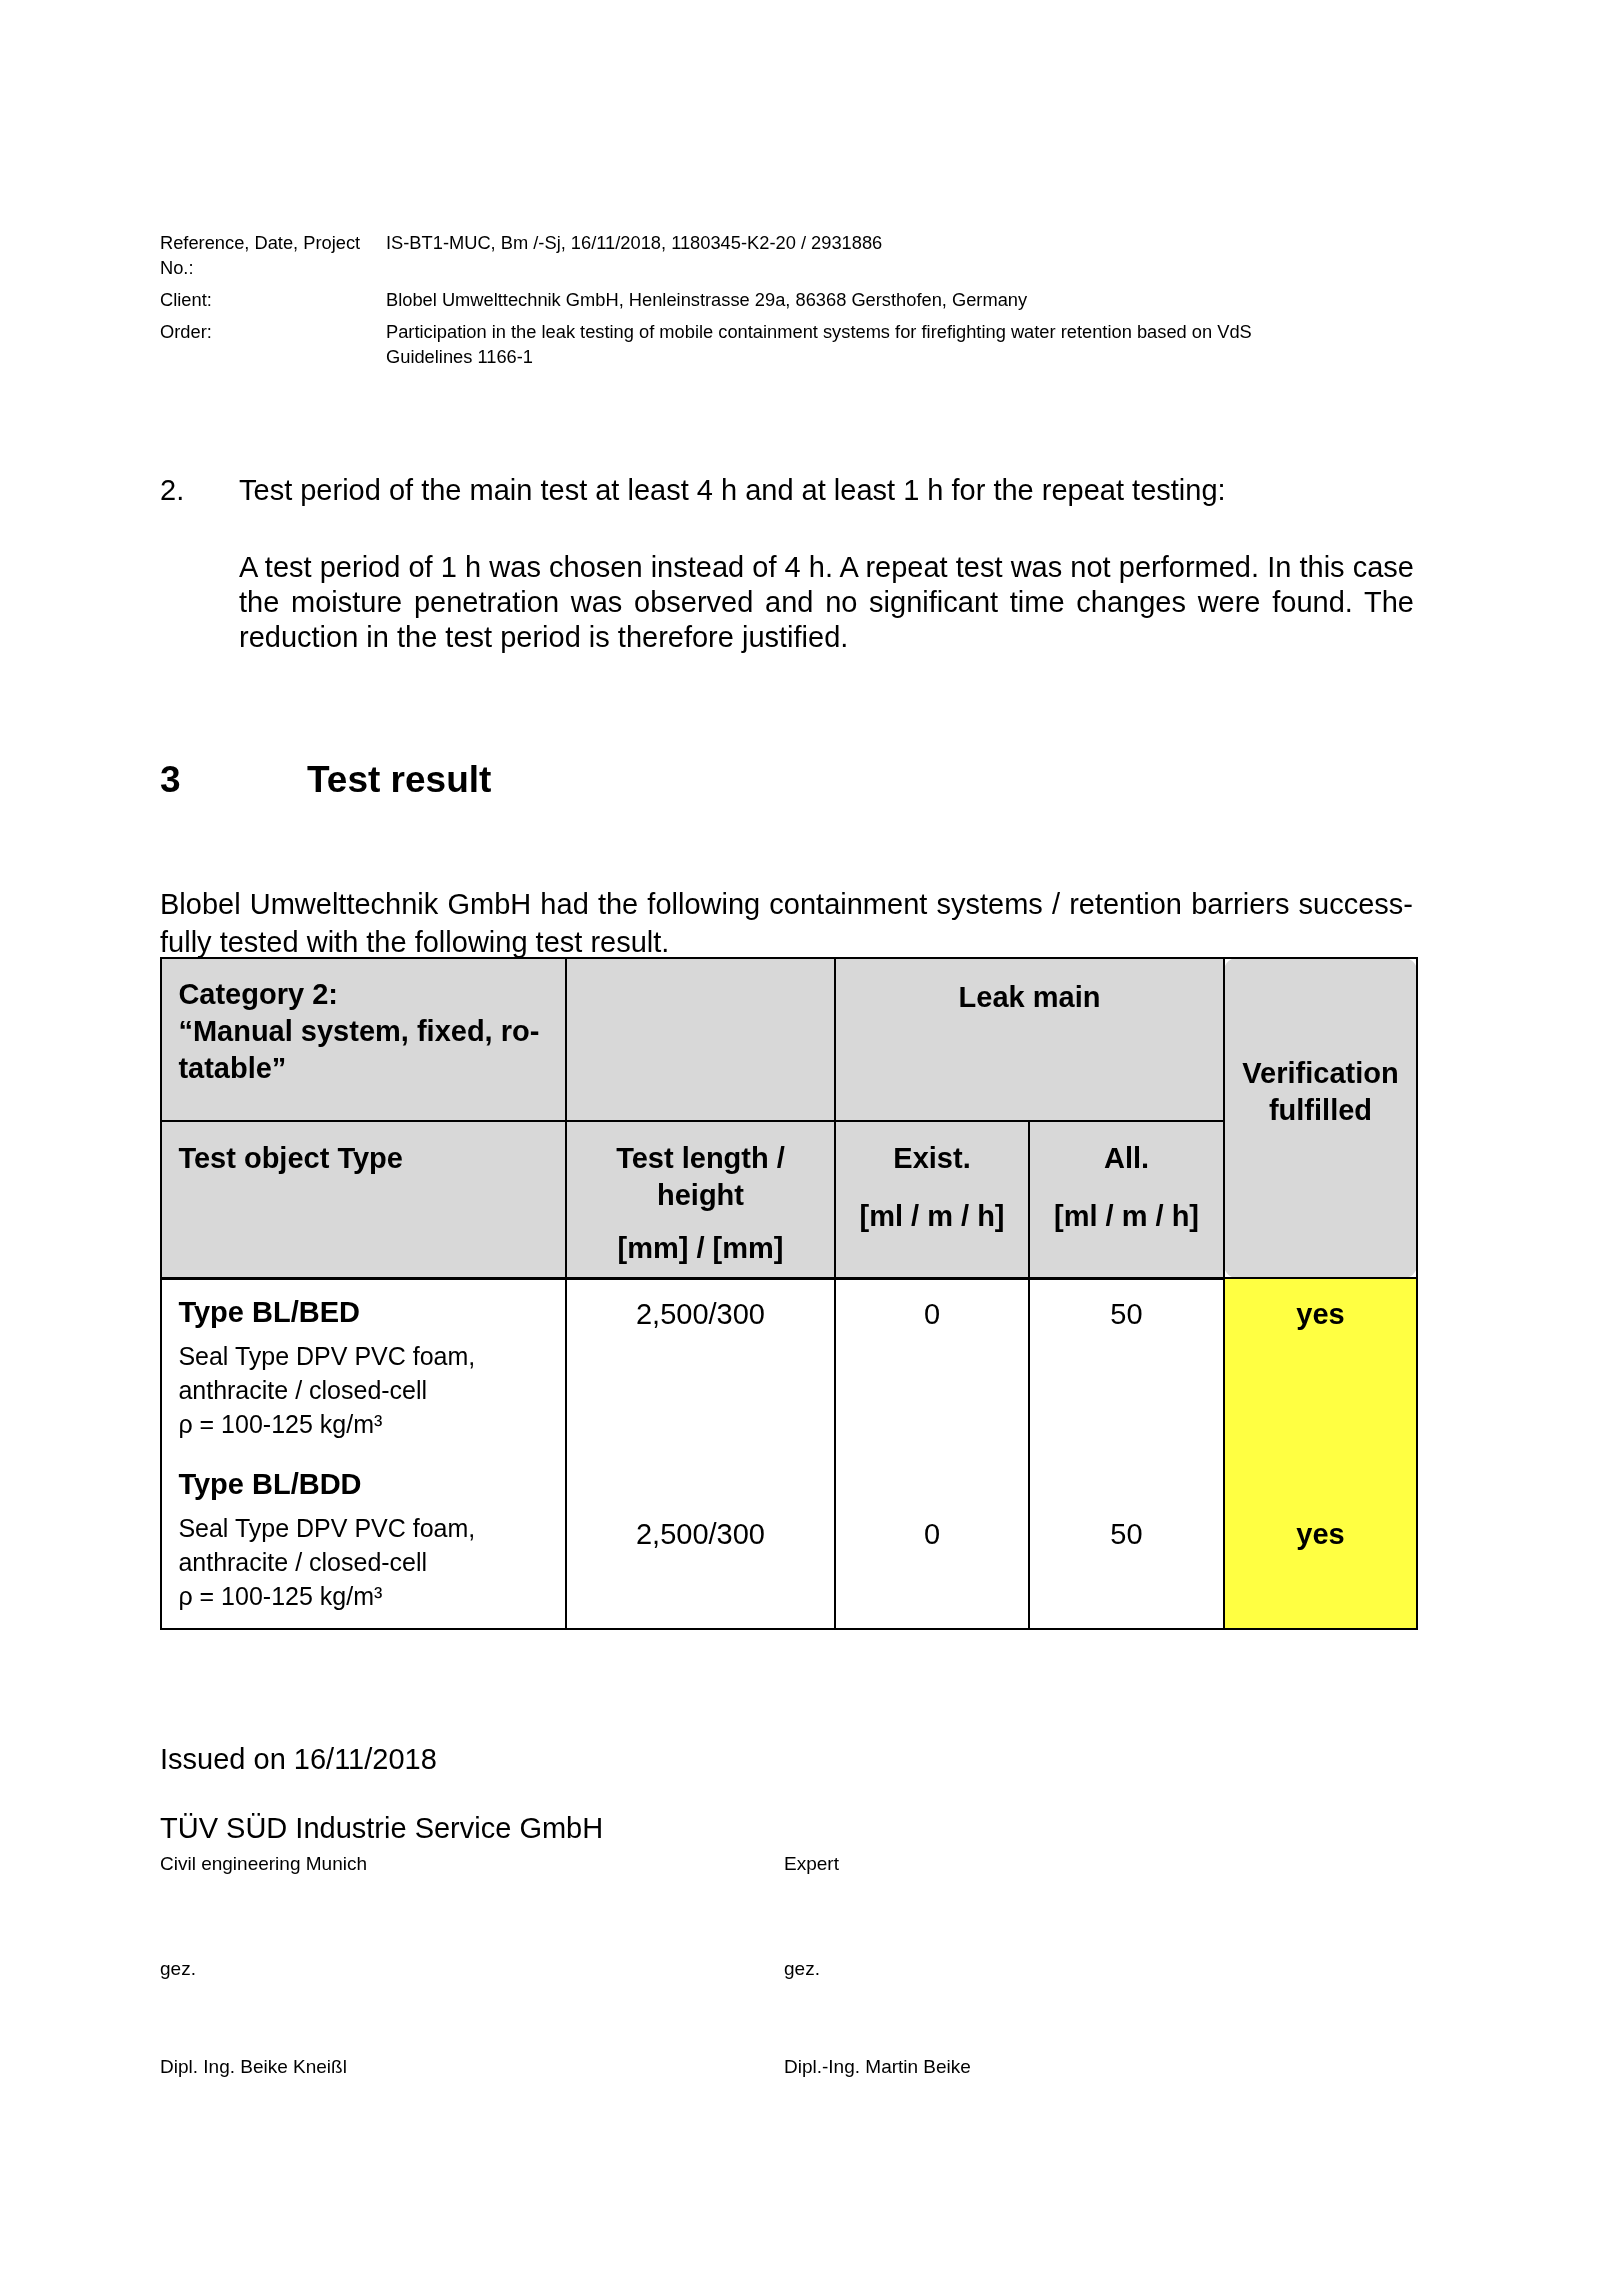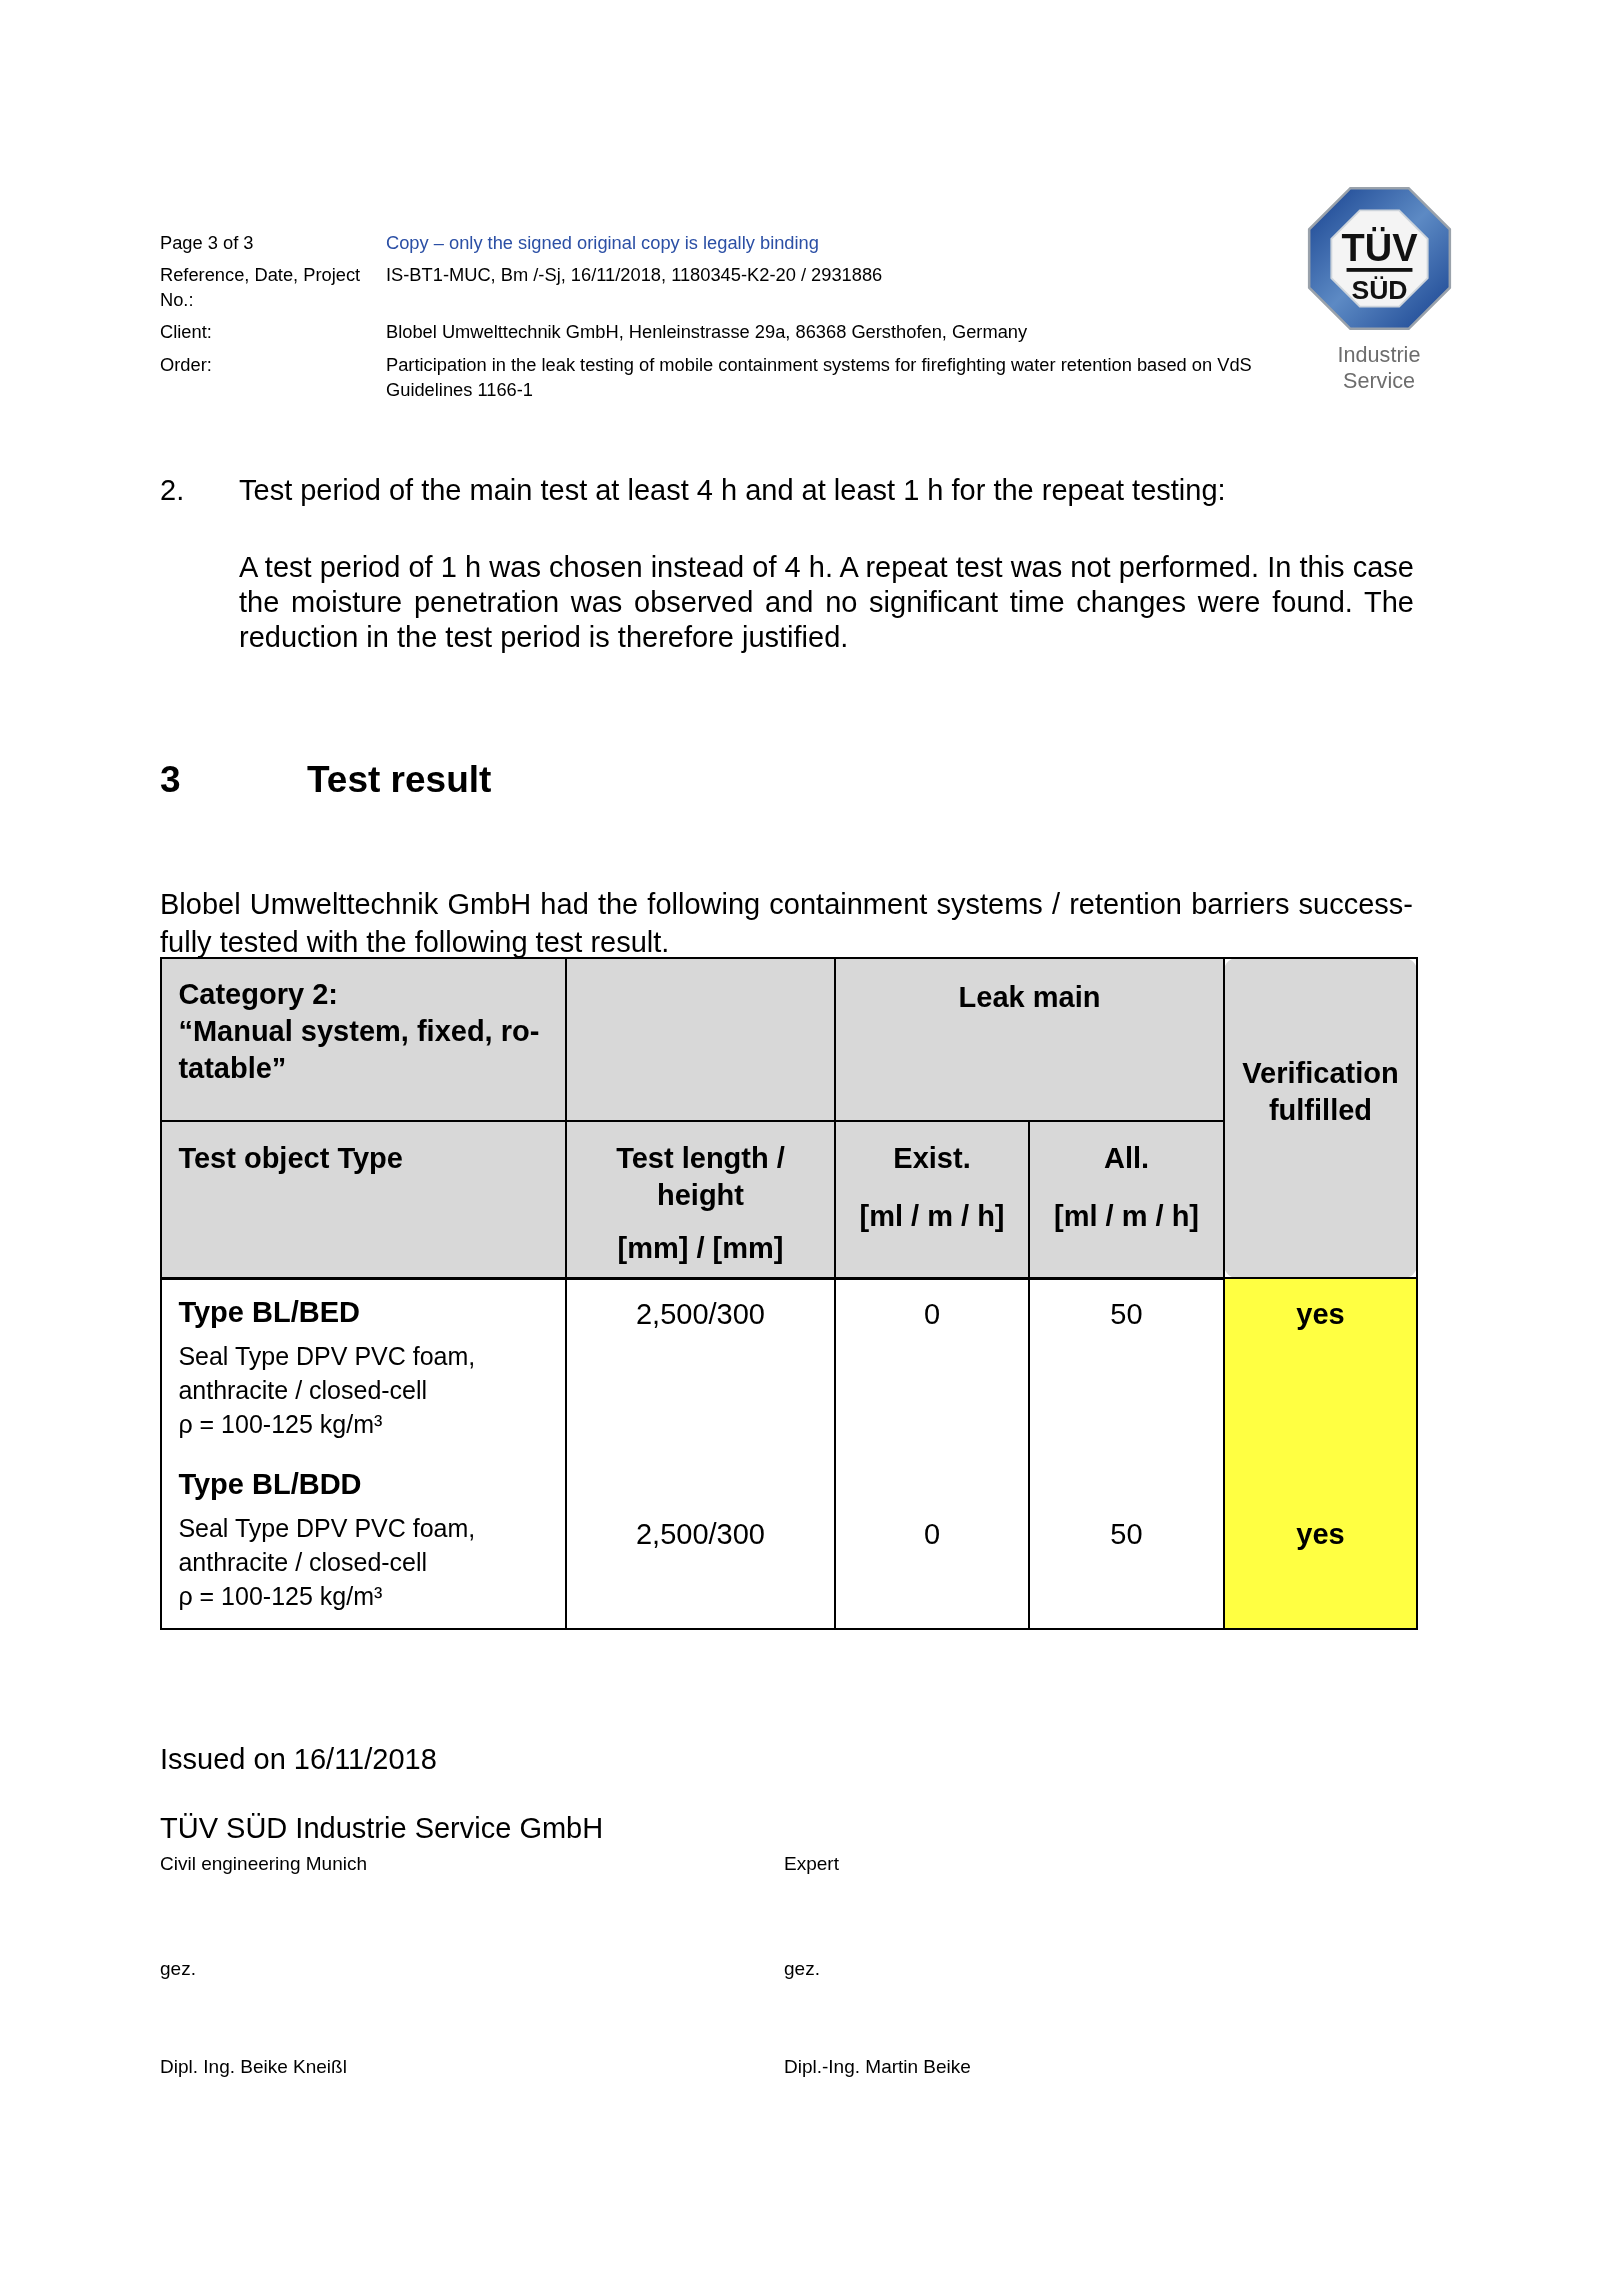--- a/index.html
+++ b/index.html
@@ -66,54 +66,33 @@
   .names-row{top:2049px;}
   .sig-right{position:absolute;left:624px;top:0;}
 </style>
 </head>
 <body>
 
 <div class="page abs" style="inset:0;">
 
   <header class="doc-header abs">
     <div class="hrow">
-      <span class="hlabel">Page 3 of 3</span>
-      <span class="hvalue blue">Copy – only the signed original copy is legally binding</span>
-    </div>
-    <div class="hrow">
       <span class="hlabel">Reference, Date, Project No.:</span>
       <span class="hvalue">IS-BT1-MUC, Bm /-Sj, 16/11/2018, 1180345-K2-20 / 2931886</span>
     </div>
     <div class="hrow">
       <span class="hlabel">Client:</span>
       <span class="hvalue">Blobel Umwelttechnik GmbH, Henleinstrasse 29a, 86368 Gersthofen, Germany</span>
     </div>
     <div class="hrow">
       <span class="hlabel">Order:</span>
       <span class="hvalue">Participation in the leak testing of mobile containment systems for firefighting water retention based on VdS Guidelines 1166-1</span>
     </div>
   </header>
 
-  <div class="logo-block abs">
-    <svg width="147" height="147" viewBox="0 0 232 232">
-      <defs>
-        <linearGradient id="octg" x1="0" y1="0" x2="1" y2="1">
-          <stop offset="0" style="stop-color:var(--logo-blue-dark,#16418f)"></stop>
-          <stop offset="0.5" style="stop-color:var(--logo-blue-light,#5d8ac4)"></stop>
-          <stop offset="1" style="stop-color:var(--logo-blue-dark,#16418f)"></stop>
-        </linearGradient>
-      </defs>
-      <polygon points="70,5 162,5 227,70 227,162 162,227 70,227 5,162 5,70" fill="url(#octg)" stroke="#9aa2ab" stroke-width="4"></polygon>
-      <polygon points="85,40 147,40 192,85 192,147 147,192 85,192 40,147 40,85" fill="#f4f4f4" stroke="#cdd4db" stroke-width="3"></polygon>
-      <text x="116" y="120" text-anchor="middle" font-family="Liberation Sans, sans-serif" font-size="60" font-weight="bold" fill="#111">TÜV</text>
-      <rect x="64" y="131" width="104" height="6" fill="#111"></rect>
-      <text x="116" y="180" text-anchor="middle" font-family="Liberation Sans, sans-serif" font-size="42" font-weight="bold" fill="#111">SÜD</text>
-    </svg>
-    <div class="logo-caption">Industrie Service</div>
-  </div>
 
   <section class="sec2 abs">
     <div class="sec-row">
       <span class="num">2.</span>
       <span>Test period of the main test at least 4 h and at least 1 h for the repeat testing:</span>
     </div>
     <p class="sec2-body">A test period of 1 h was chosen instead of 4 h. A repeat test was not performed. In this case the moisture penetration was observed and no significant time changes were found. The reduction in the test period is therefore justified.</p>
   </section>
 
   <div class="heading3 abs">

